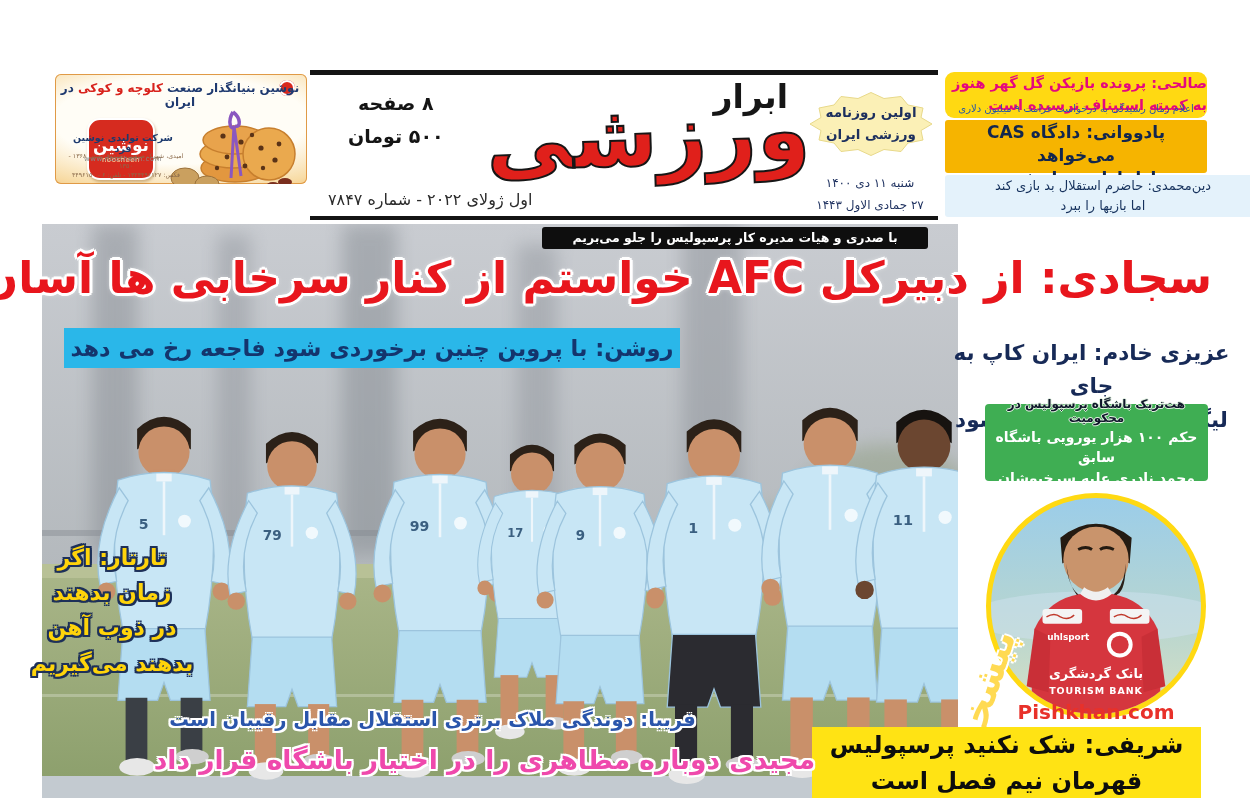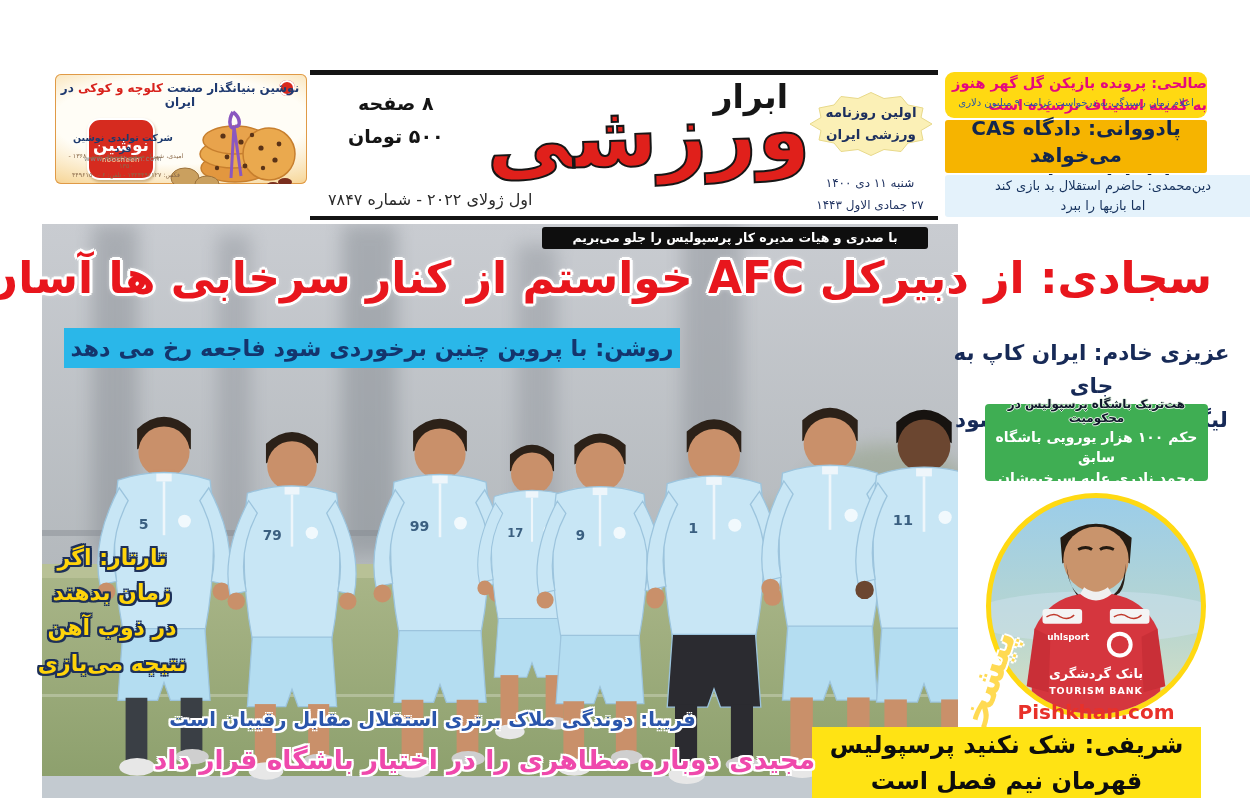--- a/index.html
+++ b/index.html
@@ -42,21 +42,21 @@
       color:#1c2f5e;line-height:1.6;direction:rtl;}
   .mh-dates{position:absolute;right:4px;top:98px;width:128px;text-align:center;font-size:12px;color:#1c2f5e;line-height:1.8;direction:rtl;}
 
   
   .box-salehi{left:945px;top:72px;width:262px;height:46px;background:#ffd912;border-radius:9px;
       display:flex;flex-direction:column;justify-content:center;
       color:#e5087e;font-weight:900;font-size:14.5px;line-height:1.5;direction:rtl;}
   .box-padovani{left:945px;top:120px;width:262px;height:53px;background:#f6b400;border-radius:3px;
       display:flex;flex-direction:column;justify-content:center;text-align:center;direction:rtl;}
   .box-padovani .small{color:#2456a8;font-size:10px;font-weight:normal;margin-bottom:7px;}
-  .box-padovani .big{color:#13264d;font-size:20px;font-weight:900;line-height:1.35;}
+  .box-padovani .big{color:#13264d;font-size:17px;font-weight:900;line-height:1.35;}
   .box-dinmo{left:945px;top:175px;width:316px;height:42px;background:#e4f2fb;border-radius:3px;
       display:flex;flex-direction:column;justify-content:center;text-align:center;
       color:#16325d;font-size:13px;line-height:1.55;direction:rtl;}
 
   
   .kicker-wrap{left:520px;top:227px;width:430px;text-align:center;z-index:6;}
   .kicker{display:inline-block;background:#0e0e0e;color:#fff;font-size:12.5px;font-weight:bold;
       padding:3px 30px 4px;border-radius:3px;direction:rtl;}
   .headline-main{left:42px;top:252px;width:1170px;text-align:center;z-index:6;direction:rtl;
       color:#e8161d;font-size:44px;font-weight:900;white-space:nowrap;}
@@ -310,18 +310,18 @@
 
   <div class="abs box-sharifi">
     <span>شریفی: شک نکنید پرسپولیس</span>
     <span>قهرمان نیم فصل است</span>
   </div>
 
   <div class="abs tartar on2">
     <div>تارتار: اگر</div>
     <div>زمان بدهند</div>
     <div>در ذوب آهن</div>
-    <div>نتیجه می‌بازی</div>
+    <div>بدهند می‌گیریم</div>
   </div>
   <div class="abs fariba ow2">فریبا: دوندگی ملاک برتری استقلال مقابل رقیبان است</div>
   <div class="abs majidi ow2">مجیدی دوباره مظاهری را در اختیار باشگاه قرار داد</div>
 
 </div>
 
 </body></html>

